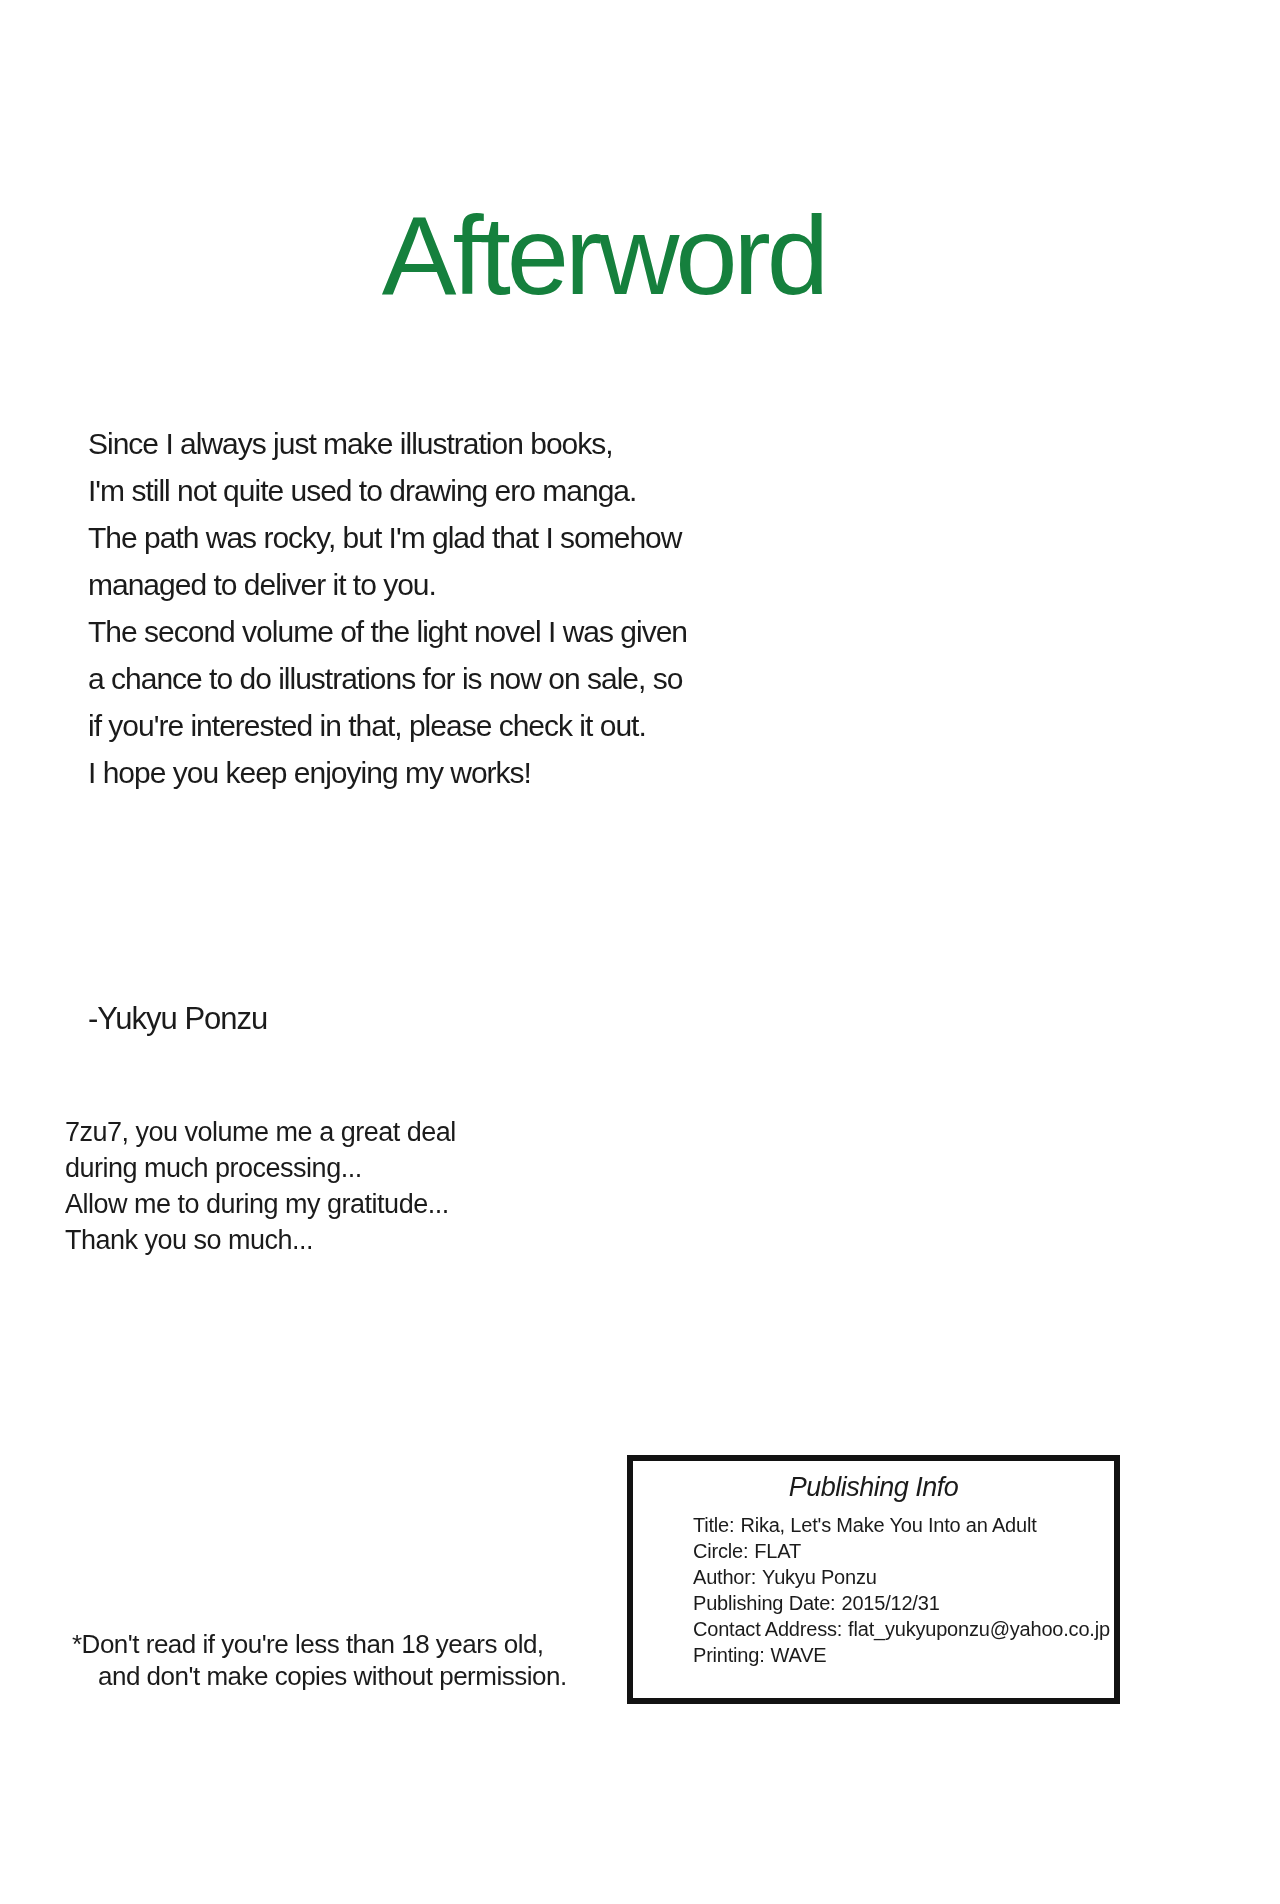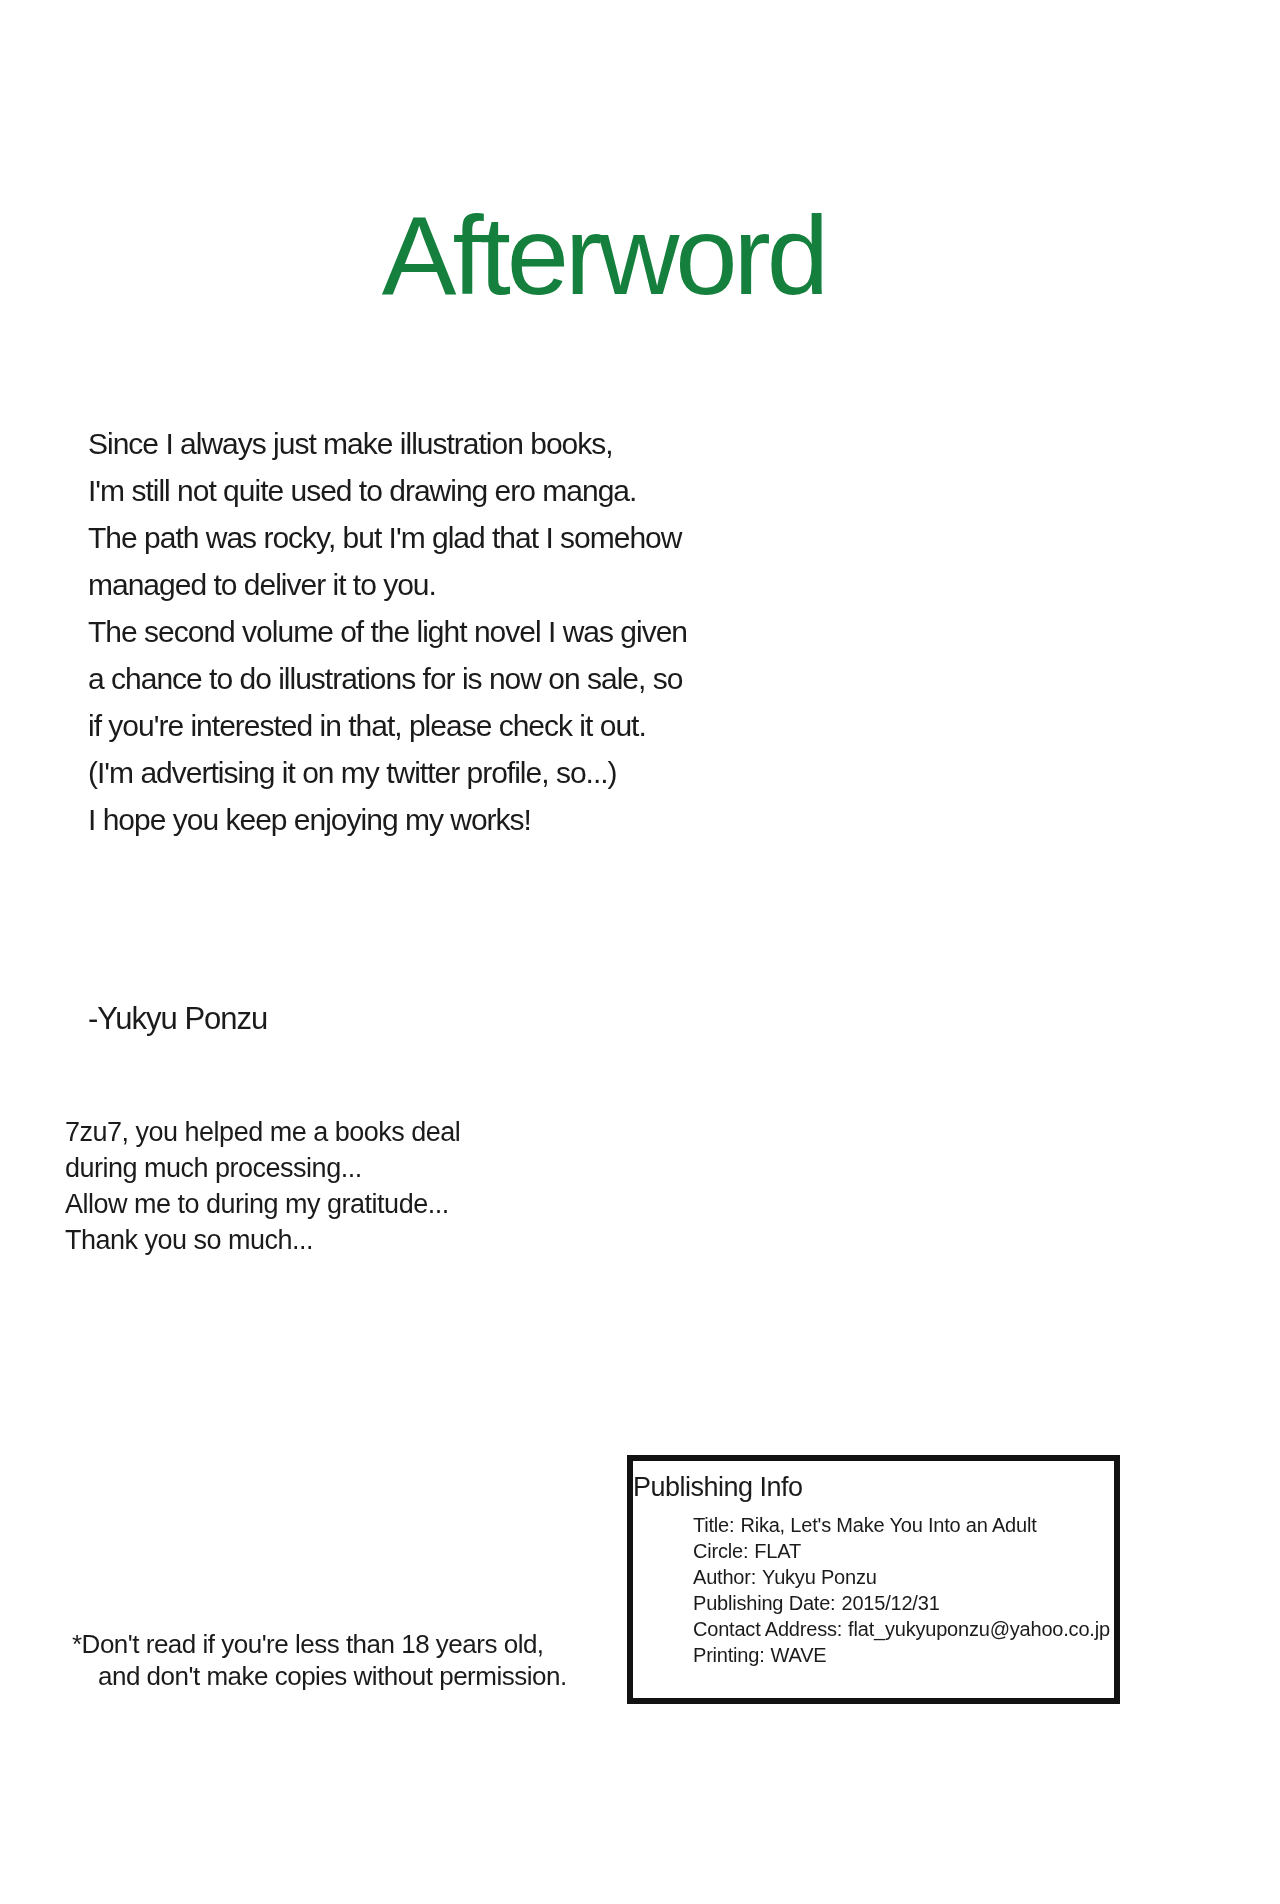--- a/index.html
+++ b/index.html
@@ -61,22 +61,24 @@
     left: 627px;
     top: 1455px;
     width: 493px;
     height: 249px;
     box-sizing: border-box;
     border: 6px solid #121212;
     background: #ffffff;
   }
   .pub-heading {
     margin-top: 11px;
+    text-align: center;
     font-size: 27px;
     letter-spacing: -0.5px;
+    font-style: italic;
   }
   .pub-fields {
     margin: 9px 8px 0 60px;
     font-size: 20px;
     line-height: 26px;
     letter-spacing: -0.2px;
   }
   .pub-field-label {
     margin-right: 6px;
   }
@@ -104,28 +106,27 @@
   <div class="page-title">Afterword</div>
 
   <div class="body-text">
     <div>Since I always just make illustration books,</div>
     <div>I'm still not quite used to drawing ero manga.</div>
     <div>The path was rocky, but I'm glad that I somehow</div>
     <div>managed to deliver it to you.</div>
     <div>The second volume of the light novel I was given</div>
     <div>a chance to do illustrations for is now on sale, so</div>
     <div>if you're interested in that, please check it out.</div>
-    <div>(I'm advertising it on my twitter profile, so...)</div>
     <div>I hope you keep enjoying my works!</div>
   </div>
 
   <div class="signature">-Yukyu Ponzu</div>
 
   <div class="ack-note">
-    <div>7zu7, you helped me a books deal</div>
+    <div>7zu7, you volume me a great deal</div>
     <div>during much processing...</div>
     <div>Allow me to during my gratitude...</div>
     <div>Thank you so much...</div>
   </div>
 
   <div class="pub-box">
     <div class="pub-heading">Publishing Info</div>
     <div class="pub-fields">
       <div class="pub-field-row">
         <span class="pub-field-label">Title:</span><span>Rika, Let's Make You Into an Adult</span>

